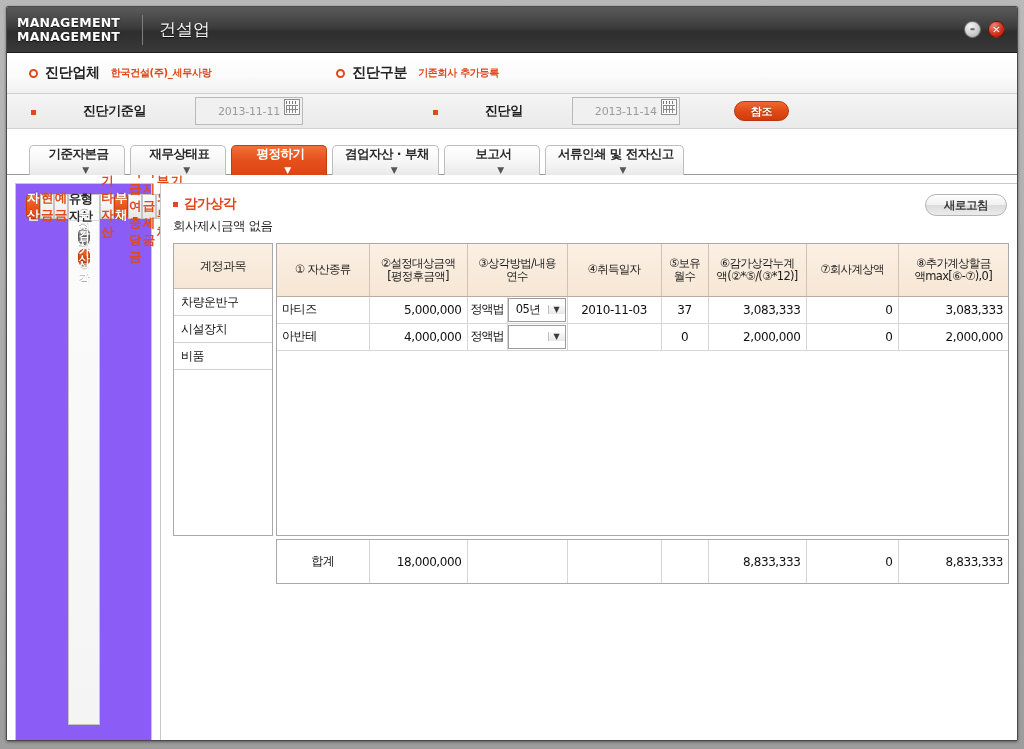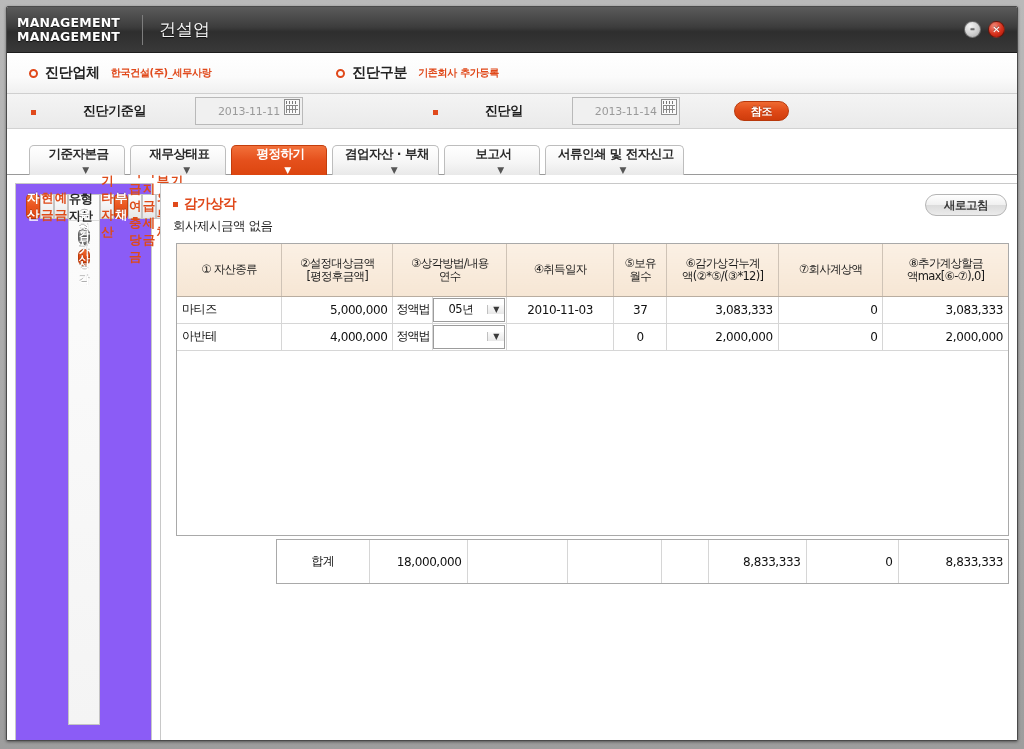--- a/index.html
+++ b/index.html
@@ -488,20 +488,28 @@
           <div class="sec-title">
             <span class="sq"></span>
             <span>감가상각</span>
           </div>
           <div class="sec-note">회사제시금액  없음</div>
         </div>
       </div>
       <div class="btn-refresh">새로고침</div>
 
       <div class="grid-wrap">
+        <div class="acct-col">
+          <div class="acct-head">계정과목</div>
+          <div id="acct-cells">
+                <div class="acct-cell">차량운반구</div>
+                <div class="acct-cell">시설장치</div>
+                <div class="acct-cell">비품</div>
+              </div>
+        </div>
         <div class="main-col">
           <table class="grid">
             <colgroup>
               <col style="width:92px">
                   <col style="width:98px">
                   <col style="width:100px">
               <col style="width:94px">
                   <col style="width:47px">
                   <col style="width:98px">
               <col style="width:92px">

